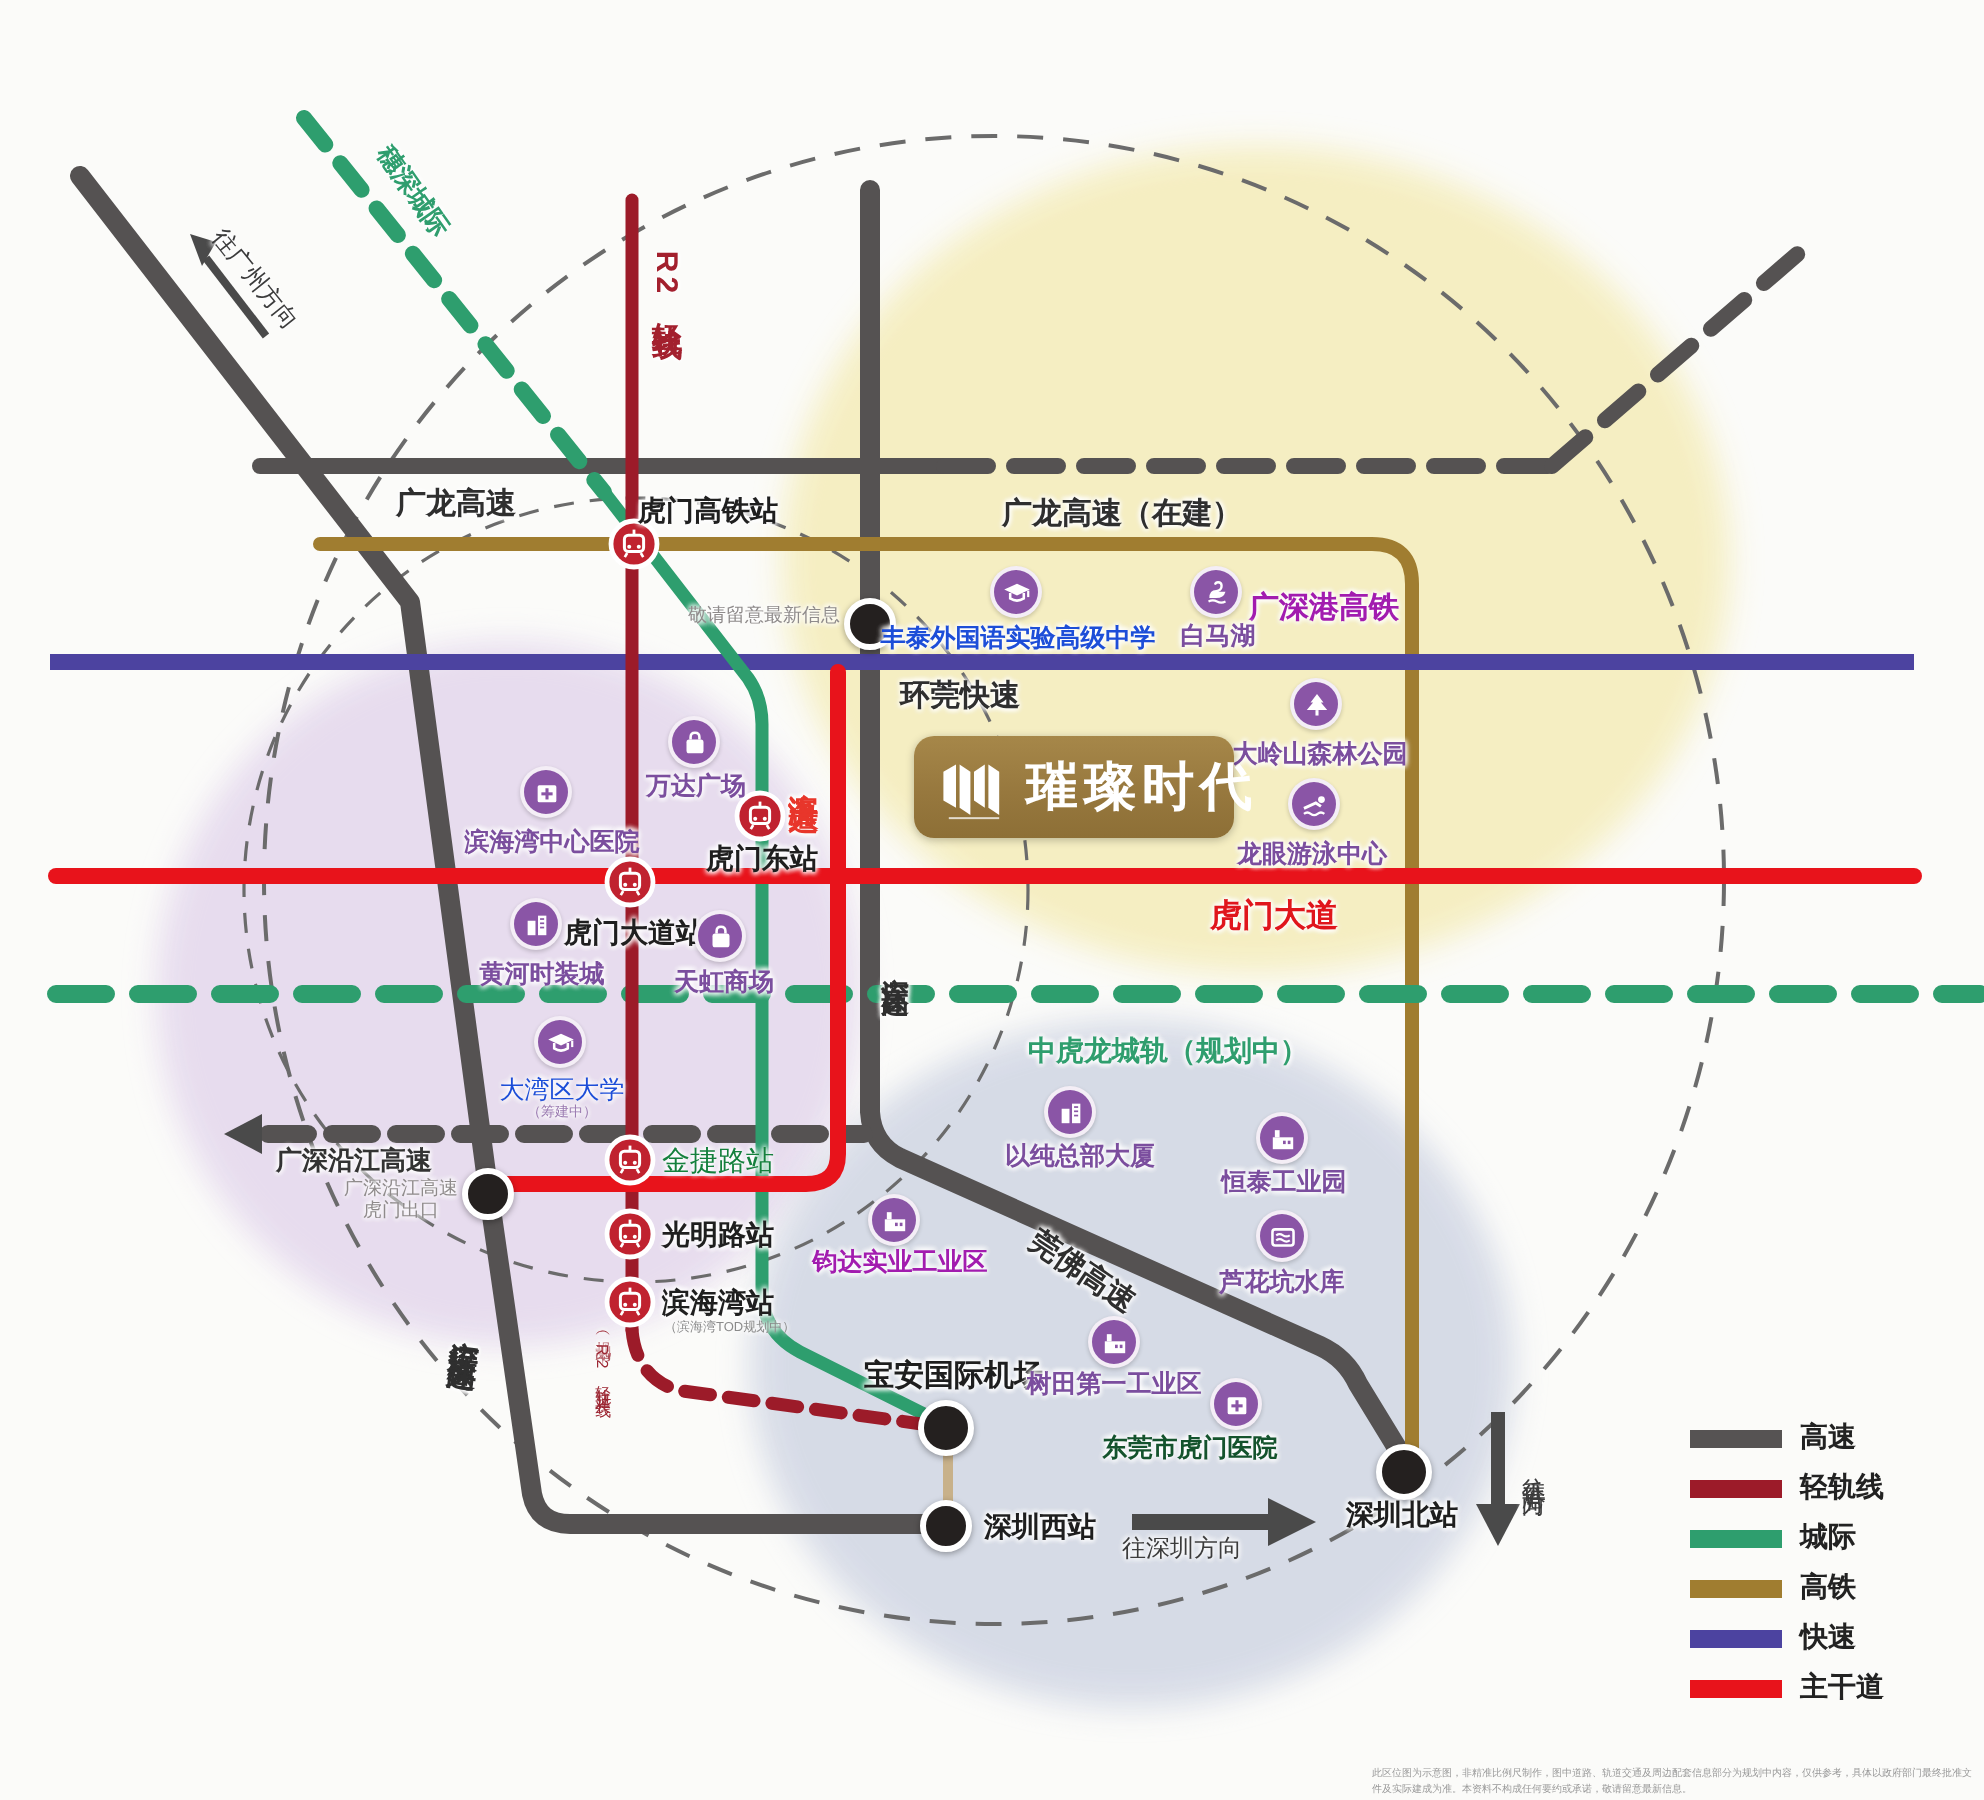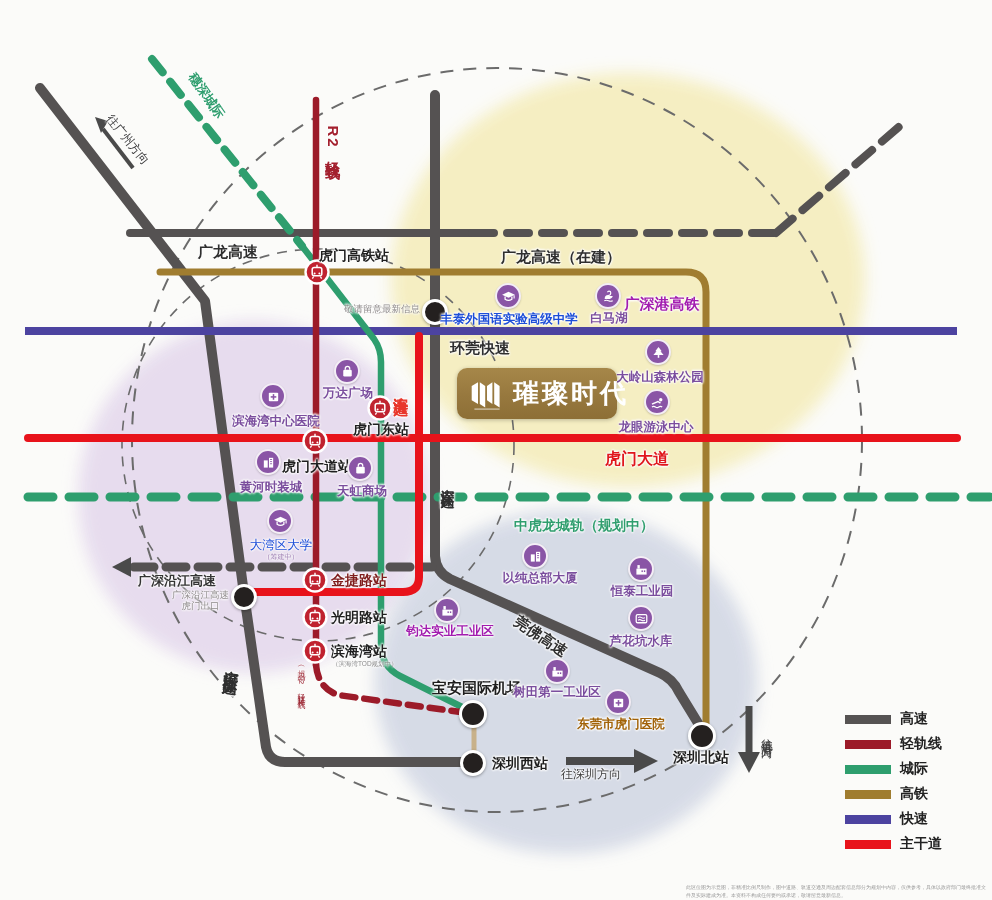--- a/index.html
+++ b/index.html
@@ -134,21 +134,21 @@
         </svg></div>
       <div class="lbl" style="left: 317px; top: 466px; transform: translate(-50%, -50%); font-size: 14px; font-weight: bold; color: rgb(31, 31, 31);">虎门大道站</div>
       <div class="rail-ic" style="left: 315px; top: 580px; transform: translate(-50%, -50%);"><svg viewBox="0 0 26 26">
           <circle cx="13" cy="13" r="11.5" fill="#c0222f" stroke="#fff" stroke-width="2.4"></circle>
           <line x1="13" y1="5.8" x2="13" y2="8.6" stroke="#fff" stroke-width="1.4"></line>
           <rect x="8.2" y="8.6" width="9.6" height="8.2" rx="2" fill="none" stroke="#fff" stroke-width="1.5"></rect>
           <circle cx="10.6" cy="14.4" r="1" fill="#fff"></circle>
           <circle cx="15.4" cy="14.4" r="1" fill="#fff"></circle>
           <path d="M9.6,17.5 L8.4,19.6 M16.4,17.5 L17.6,19.6" stroke="#fff" stroke-width="1.3"></path>
         </svg></div>
-      <div class="lbl" style="left: 331px; top: 580px; transform: translate(0px, -50%); font-size: 14px; font-weight: bold; color: #7f1d1d;">金捷路站</div>
+      <div class="lbl" style="left: 331px; top: 580px; transform: translate(0px, -50%); font-size: 14px; font-weight: normal; color: #15803d;">金捷路站</div>
       <div class="rail-ic" style="left: 315px; top: 617px; transform: translate(-50%, -50%);"><svg viewBox="0 0 26 26">
           <circle cx="13" cy="13" r="11.5" fill="#c0222f" stroke="#fff" stroke-width="2.4"></circle>
           <line x1="13" y1="5.8" x2="13" y2="8.6" stroke="#fff" stroke-width="1.4"></line>
           <rect x="8.2" y="8.6" width="9.6" height="8.2" rx="2" fill="none" stroke="#fff" stroke-width="1.5"></rect>
           <circle cx="10.6" cy="14.4" r="1" fill="#fff"></circle>
           <circle cx="15.4" cy="14.4" r="1" fill="#fff"></circle>
           <path d="M9.6,17.5 L8.4,19.6 M16.4,17.5 L17.6,19.6" stroke="#fff" stroke-width="1.3"></path>
         </svg></div>
       <div class="lbl" style="left: 331px; top: 617px; transform: translate(0px, -50%); font-size: 14px; font-weight: bold; color: rgb(31, 31, 31);">光明路站</div>
       <div class="rail-ic" style="left: 315px; top: 651px; transform: translate(-50%, -50%);"><svg viewBox="0 0 26 26">
@@ -288,21 +288,21 @@
         </svg>
       </div>
       <div class="lbl" style="left: 557px; top: 692px; transform: translate(-50%, -50%); font-size: 12.5px; font-weight: bold; color: rgb(123, 78, 158);">树田第一工业区</div>
       <div class="poi-ic" style="left: 618px; top: 702px; transform: translate(-50%, -50%);">
         <svg viewBox="0 0 20 20" width="17" height="17" fill="#fff">
           <rect x="4.5" y="5.5" width="11" height="10" rx="1"></rect>
           <rect x="9.1" y="7.2" width="1.8" height="6.6" fill="#8a55a6"></rect>
           <rect x="6.7" y="9.6" width="6.6" height="1.8" fill="#8a55a6"></rect>
         </svg>
       </div>
-      <div class="lbl" style="left: 621px; top: 724px; transform: translate(-50%, -50%); font-size: 12.5px; font-weight: bold; color: #a16207;">东莞市虎门医院</div>
+      <div class="lbl" style="left: 595px; top: 724px; transform: translate(-50%, -50%); font-size: 12.5px; font-weight: bold; color: #14532d;">东莞市虎门医院</div>
     </div>
 
   <div id="project-logo">
     <svg class="mark" viewBox="0 0 40 40">
       <g fill="#ffffff">
         <polygon points="3,11 10,7 10,31 3,27"></polygon>
         <polygon points="12,7 18,11 18,35 12,31"></polygon>
         <polygon points="20,11 26,7 26,31 20,27"></polygon>
         <polygon points="28,7 34,11 34,35 28,31"></polygon>
       </g>

